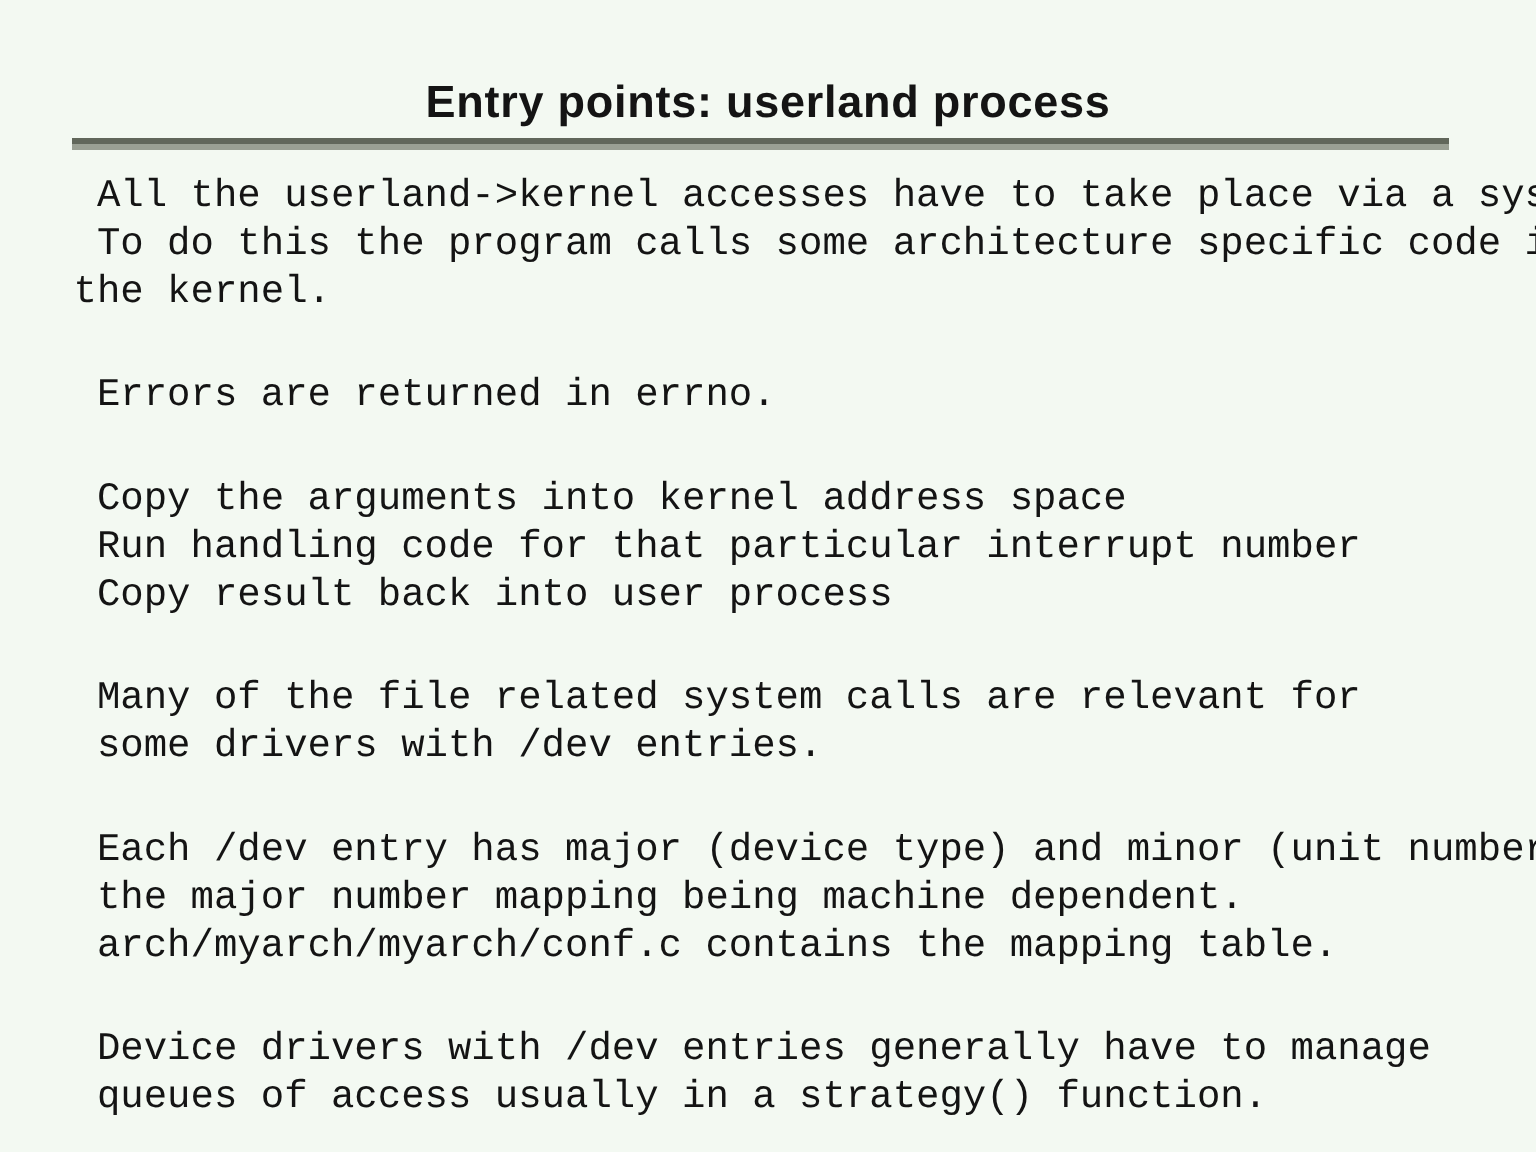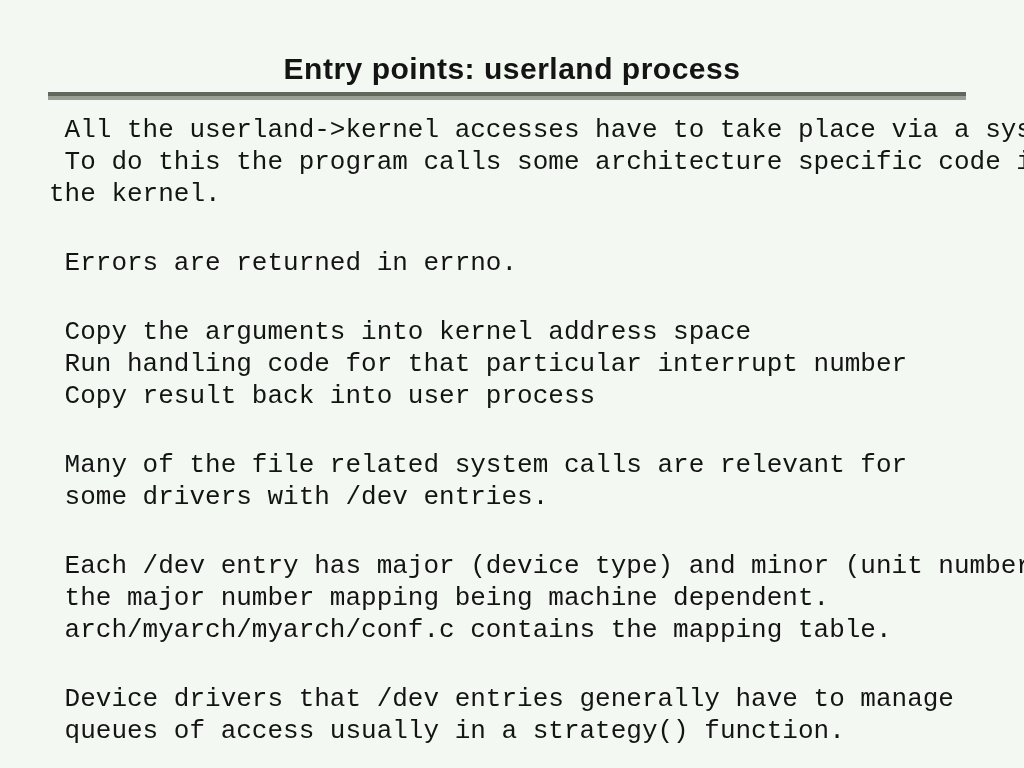--- a/index.html
+++ b/index.html
@@ -61,16 +61,16 @@
 the kernel.</div>
       <div class="para"> Errors are returned in errno.</div>
       <div class="para"> Copy the arguments into kernel address space
  Run handling code for that particular interrupt number
  Copy result back into user process</div>
       <div class="para"> Many of the file related system calls are relevant for
  some drivers with /dev entries.</div>
       <div class="para"> Each /dev entry has major (device type) and minor (unit number) with
  the major number mapping being machine dependent.
  arch/myarch/myarch/conf.c contains the mapping table.</div>
-      <div class="para"> Device drivers that /dev entries generally have to manage
+      <div class="para"> Device drivers with /dev entries generally have to manage
  queues of access usually in a strategy() function.</div>
     </div>
 </div>
 
 </body></html>

